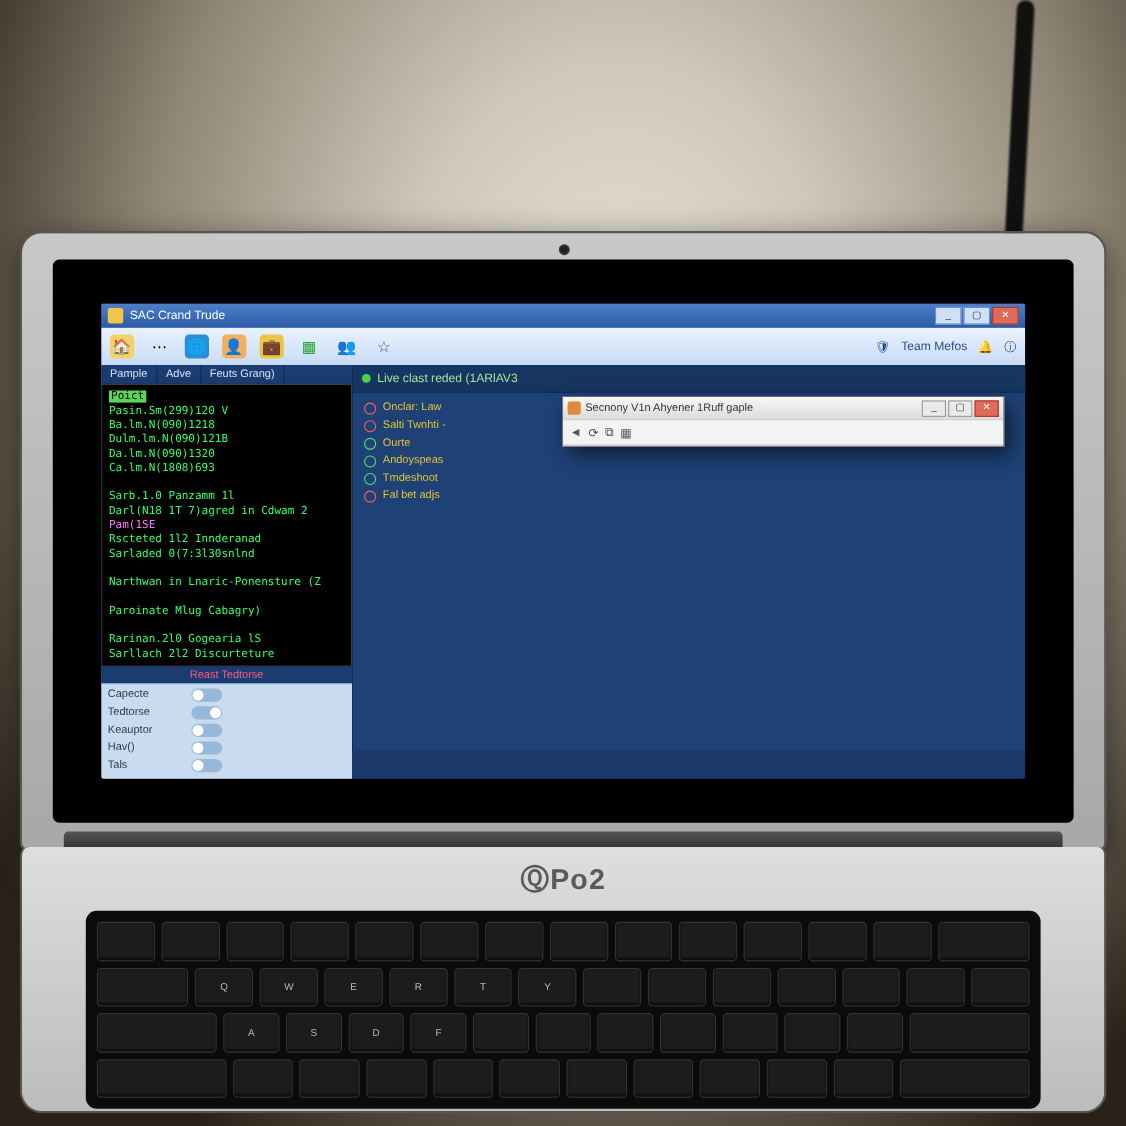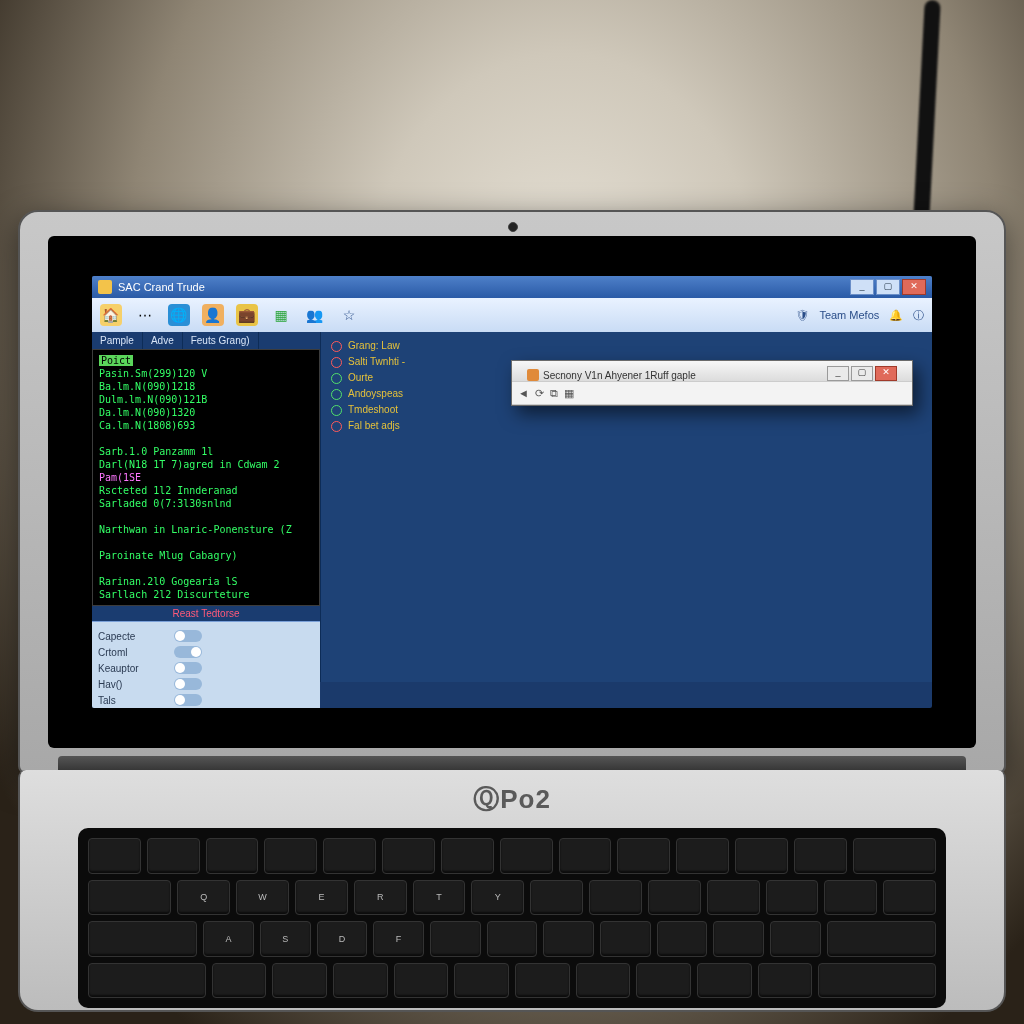--- a/index.html
+++ b/index.html
@@ -31,36 +31,36 @@
   .body{position:absolute;left:0;right:0;top:56px;bottom:26px;display:flex;background:#224a87;}
   
   .sidebar{width:228px;display:flex;flex-direction:column;background:#224a87;border-right:1px solid #0d2c57;}
   .sidetabs{height:20px;background:#1a3c70;display:flex;color:#d7e4f7;font-size:10px;}
   .sidetabs span{padding:3px 8px;border-right:1px solid #0d2c57;cursor:default;}
   .term1{flex:0 0 auto;background:#000;border:1px solid #3c3c3c;margin:0;padding:4px 6px;font-family:Consolas,monospace;font-size:10px;line-height:13px;color:#33ff66;min-height:210px;white-space:pre;}
   .term1 .hl{background:#5bd65b;color:#000;padding:0 2px}
   .term1 .mag{color:#ff77ff}
   .resetlink{color:#ff5a7a;font-size:10px;text-align:center;padding:2px 0;background:#1a3c70;}
   .props{background:#c8dbef;border-top:1px solid #7aa0d8;font-size:10px;color:#2a3a52;padding:4px 6px;}
-  .props .row{display:flex;align-items:flex-end;gap:6px;height:16px}
+  .props .row{display:flex;align-items:flex-start;gap:6px;height:16px}
   .props .lbl{width:70px}
   .props .sw{width:28px;height:12px;background:#98b8da;border-radius:6px;position:relative}
   .props .sw::after{content:"";position:absolute;top:1px;left:1px;width:10px;height:10px;border-radius:50%;background:#fff}
   .props .sw.on::after{left:17px}
   
   .main{flex:1;position:relative;background:#1e4276;}
   .mainhdr{height:20px;background:#163560;border-bottom:1px solid #0d2c57;color:#9fe89f;font-size:11px;padding:2px 8px;display:flex;align-items:center;gap:6px}
   .mainhdr .dot{width:8px;height:8px;border-radius:50%;background:#49d24e}
   .statuslist{padding:6px 10px;font-size:10px;color:#e6c23a;line-height:16px}
   .statuslist .row{display:flex;align-items:center;gap:6px}
   .statuslist .c{width:9px;height:9px;border:1.5px solid;border-radius:50%}
   .c.red{border-color:#ff5a5a}.c.grn{border-color:#52e06a}
   
   .popup{position:absolute;left:190px;top:28px;width:400px;background:#f0f0f0;border:1px solid #6a6a6a;box-shadow:6px 8px 18px rgba(0,0,0,.55);}
-  .popup .pt{height:20px;background:linear-gradient(#f7f7f7,#dcdcdc);display:flex;align-items:flex-end;padding:0 15px;font-size:10px;color:#333;gap:4px}
+  .popup .pt{height:20px;background:linear-gradient(#f7f7f7,#dcdcdc);display:flex;align-items:center;padding:0 4px;font-size:10px;color:#333;gap:4px}
   .popup .pt .pico{width:12px;height:12px;background:#e08a3a;border-radius:2px}
   .popup .pt .pbtns{margin-left:auto;display:flex;gap:2px}
   .popup .pt .pbtn{width:20px;height:13px;background:#eaeaea;border:1px solid #9a9a9a;font-size:9px;line-height:11px;text-align:center}
   .popup .pt .pbtn.close{background:#e06a5a;color:#fff;border-color:#a03a2a}
   .popup .ptool{height:22px;background:#f3f3f3;border-top:1px solid #ccc;border-bottom:1px solid #ccc;display:flex;align-items:center;gap:6px;padding:0 6px;font-size:11px;color:#555}
   .popup .term2{background:#000;color:#2fff66;font-family:Consolas,monospace;font-size:10px;line-height:14px;padding:6px 8px;min-height:180px;border:2px inset #888;white-space:pre}
   
   .taskbar{position:absolute;left:0;right:0;bottom:0;height:26px;background:linear-gradient(#2f5fa8,#1c3e77);border-top:1px solid #4a78bf;display:flex;align-items:center;padding:0 6px;gap:6px}
   .start{width:26px;height:20px;border-radius:3px;background:radial-gradient(circle at 30% 30%,#7fc96b,#2a8a2a);border:1px solid #1c5c1c}
   .tray{margin-left:auto;display:flex;align-items:center;gap:6px;color:#d8e7ff;font-size:10px}
@@ -133,45 +133,49 @@
 Rarinan.2l0 Gogearia lS
 Sarllach 2l2 Discurteture
 </div>
             <div class="resetlink">Reast Tedtorse</div>
             <div class="props" id="props">
                 <div class="row">
                   <span class="lbl">Capecte</span>
                   <span class="sw"></span>
                 </div>
                 <div class="row">
-                  <span class="lbl">Crtoml</span>
+                  <span class="lbl">Tedtorse</span>
                   <span class="sw on"></span>
                 </div>
                 <div class="row">
                   <span class="lbl">Keauptor</span>
                   <span class="sw"></span>
                 </div>
                 <div class="row">
                   <span class="lbl">Hav()</span>
                   <span class="sw"></span>
                 </div>
                 <div class="row">
                   <span class="lbl">Tals</span>
                   <span class="sw"></span>
                 </div>
                 <div class="row"></div>
               </div>
 
           </div>
 
           <div class="main">
+            <div class="mainhdr">
+              <span class="dot"></span>
+              <span>Live clast reded (1ARlAV3</span>
+            </div>
             <div class="statuslist" id="statuslist">
                 <div class="row">
                   <span class="c red"></span>
-                  <span>Grang: Law</span>
+                  <span>Onclar: Law</span>
                 </div>
                 <div class="row">
                   <span class="c red"></span>
                   <span>Salti Twnhti -</span>
                 </div>
                 <div class="row">
                   <span class="c grn"></span>
                   <span>Ourte</span>
                 </div>
                 <div class="row">

